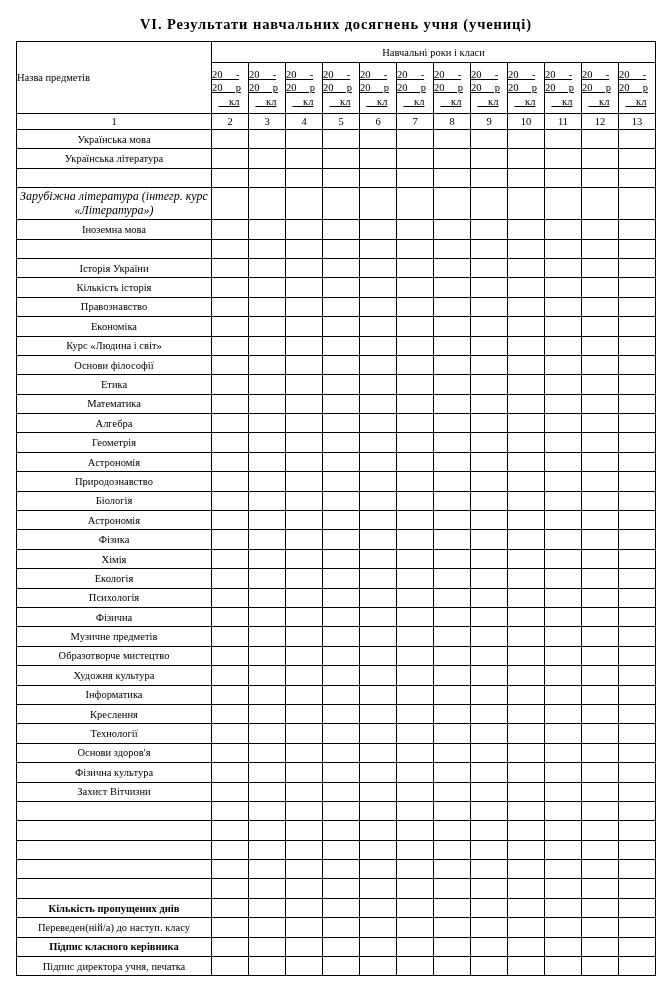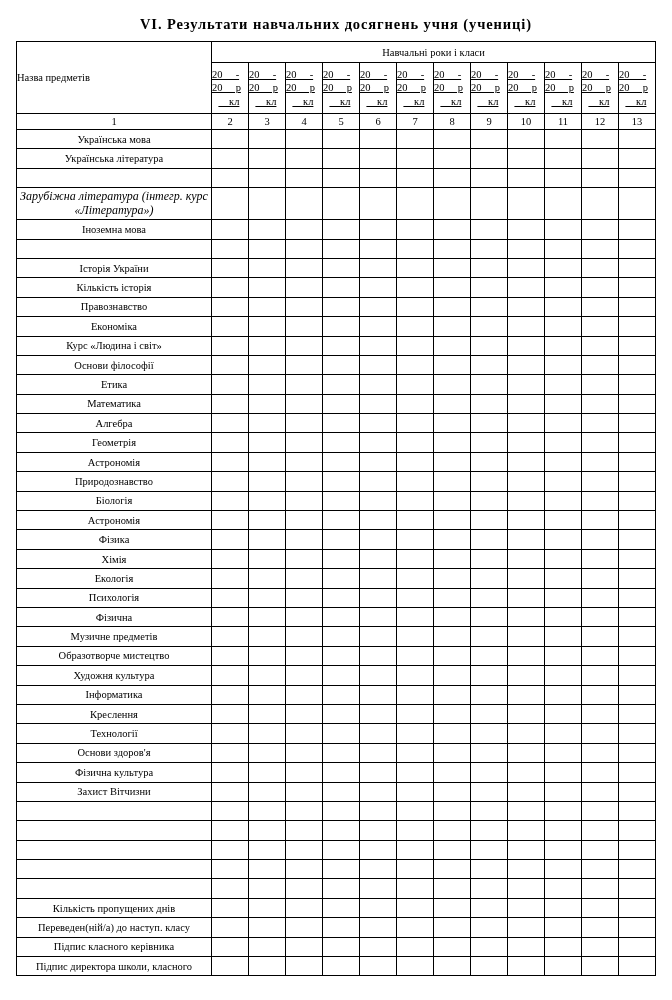--- a/index.html
+++ b/index.html
@@ -83,21 +83,21 @@
   }
   .subject.two-line {
     white-space: normal;
     line-height: 1.16;
     font-size: 12px;
     height: 30px;
     padding-top: 1px;
     font-style: italic;
   }
   .subject.bold {
-    font-weight: normal;
+    font-weight: bold;
     border-radius: 7px;
   }
   .cellgap { height: 18.4px; }
 </style>
 </head>
 <body>
 
 <div class="page">
 
   <div class="doc-title">VI. Результати навчальних досягнень учня (учениці)</div>
@@ -761,21 +761,21 @@
           <td class="cellgap"></td>
           <td class="cellgap"></td>
           <td class="cellgap"></td>
           <td class="cellgap"></td>
           <td class="cellgap"></td>
           <td class="cellgap"></td>
           <td class="cellgap"></td>
           <td class="cellgap"></td>
         </tr>
         <tr>
-          <td class="subject">Підпис директора школи, класного</td>
+          <td class="subject">Підпис директора учня, печатка</td>
           <td class="cellgap"></td>
           <td class="cellgap"></td>
           <td class="cellgap"></td>
           <td class="cellgap"></td>
           <td class="cellgap"></td>
           <td class="cellgap"></td>
           <td class="cellgap"></td>
           <td class="cellgap"></td>
           <td class="cellgap"></td>
           <td class="cellgap"></td>

